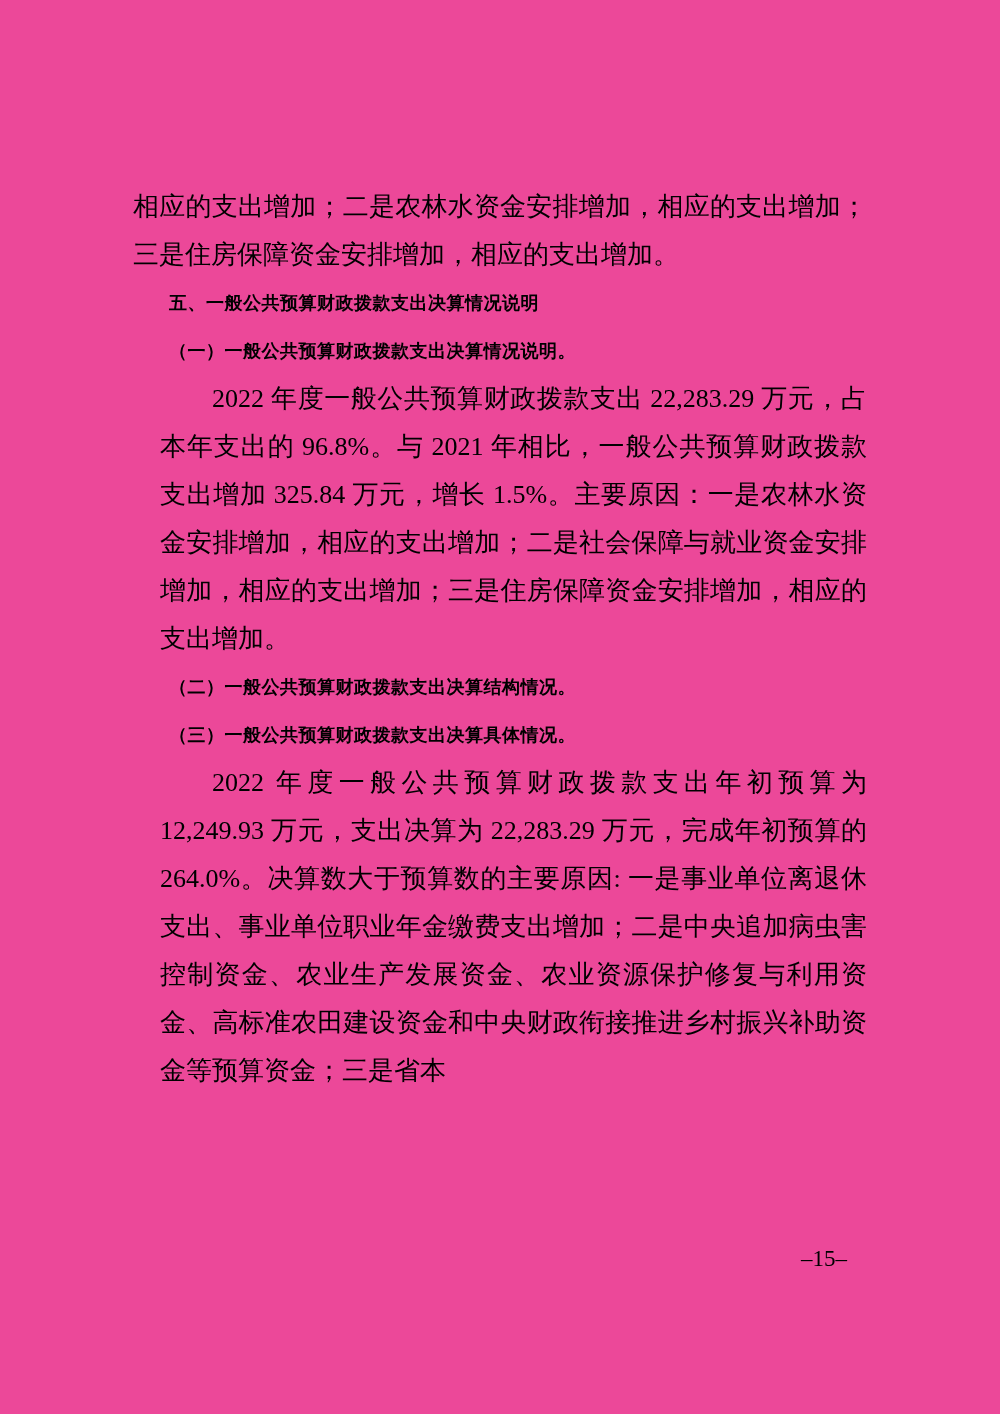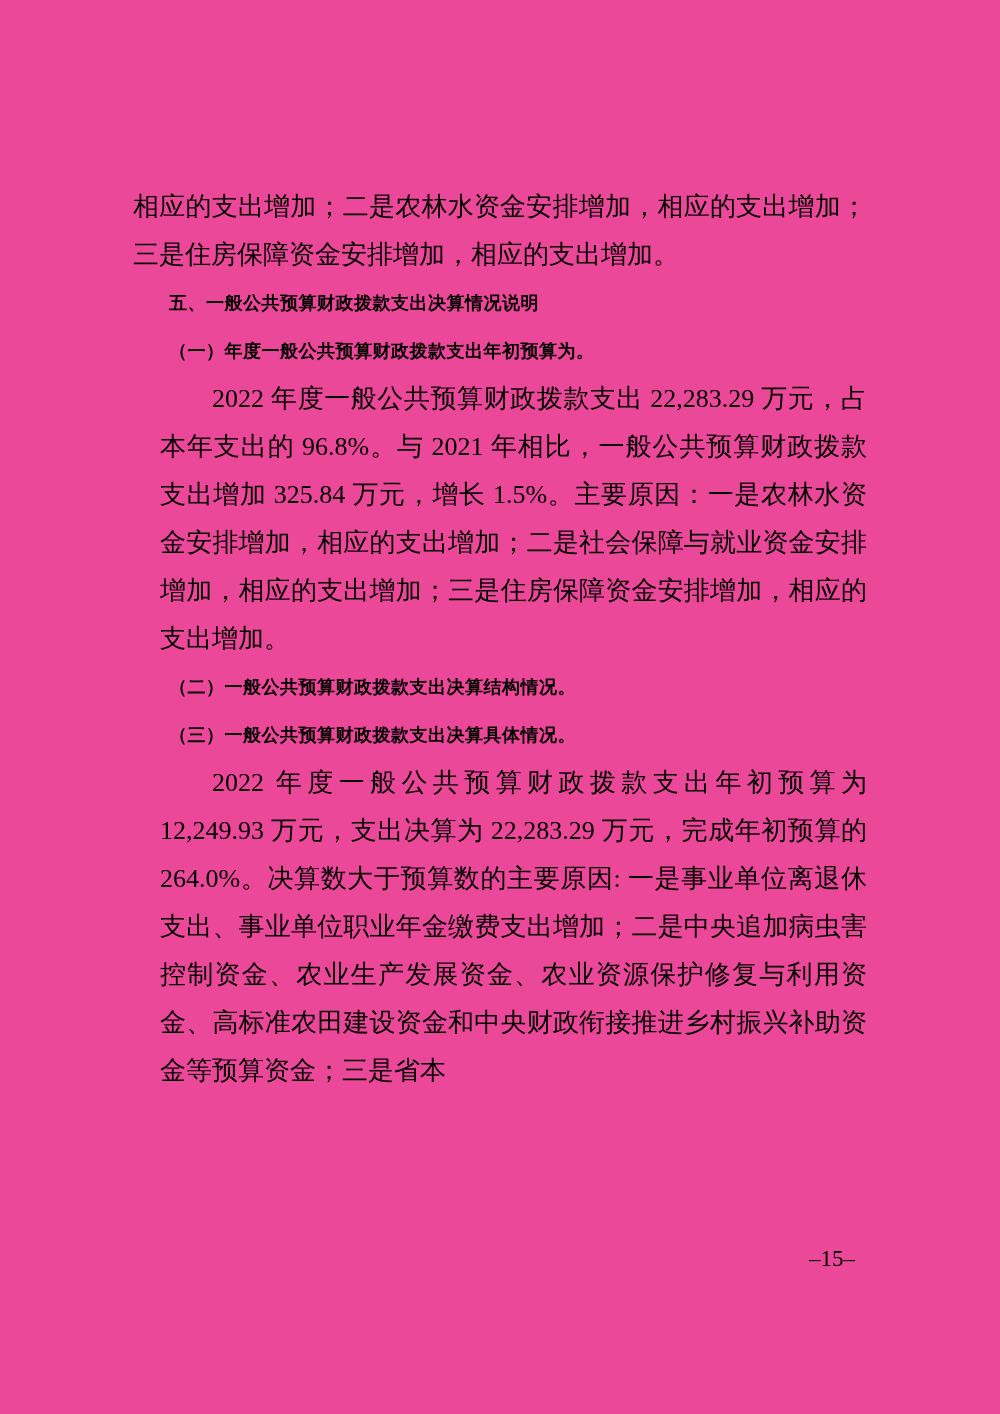--- a/index.html
+++ b/index.html
@@ -32,37 +32,37 @@
     font-family: "Liberation Sans", "DejaVu Sans", sans-serif;
     letter-spacing: 0.5px;
   }
   .hei {
     font-weight: 700;
     font-family: "Liberation Sans", "DejaVu Sans", sans-serif;
   }
   .page-number {
     position: absolute;
     top: 1244px;
-    right: 145px;
+    right: 153px;
     font-size: 23px;
     line-height: 30px;
     font-family: "Liberation Serif", "DejaVu Serif", serif;
     color: #000000;
   }
 </style>
 </head>
 <body>
 
 <div class="page">
 
   <p class="body-text">相应的支出增加；二是农林水资金安排增加，相应的支出增加；三是住房保障资金安排增加，相应的支出增加。</p>
 
   <h2 class="heading">五、一般公共预算财政拨款支出决算情况说明</h2>
 
-  <h3 class="heading">（一）年度一般公共预算财政拨款支出年初预算为。</h3>
+  <h3 class="heading">（一）一般公共预算财政拨款支出决算情况说明。</h3>
 
   <p class="body-text indent">2022 年度一般公共预算财政拨款支出 22,283.29 万元，占本年支出的 96.8%。与 2021 年相比，一般公共预算财政拨款支出增加 325.84 万元，增长 1.5%。主要原因：一是农林水资金安排增加，相应的支出增加；二是社会保障与就业资金安排增加，相应的支出增加；三是住房保障资金安排增加，相应的支出增加。</p>
 
   <h3 class="heading">（二）一般公共预算财政拨款支出决算结构情况。</h3>
 
 
   <h3 class="heading">（三）一般公共预算财政拨款支出决算具体情况。</h3>
 
   <p class="body-text indent">2022 年度一般公共预算财政拨款支出年初预算为 12,249.93 万元，支出决算为 22,283.29 万元，完成年初预算的 264.0%。决算数大于预算数的主要原因: 一是事业单位离退休支出、事业单位职业年金缴费支出增加；二是中央追加病虫害控制资金、农业生产发展资金、农业资源保护修复与利用资金、高标准农田建设资金和中央财政衔接推进乡村振兴补助资金等预算资金；三是省本</p>
 

